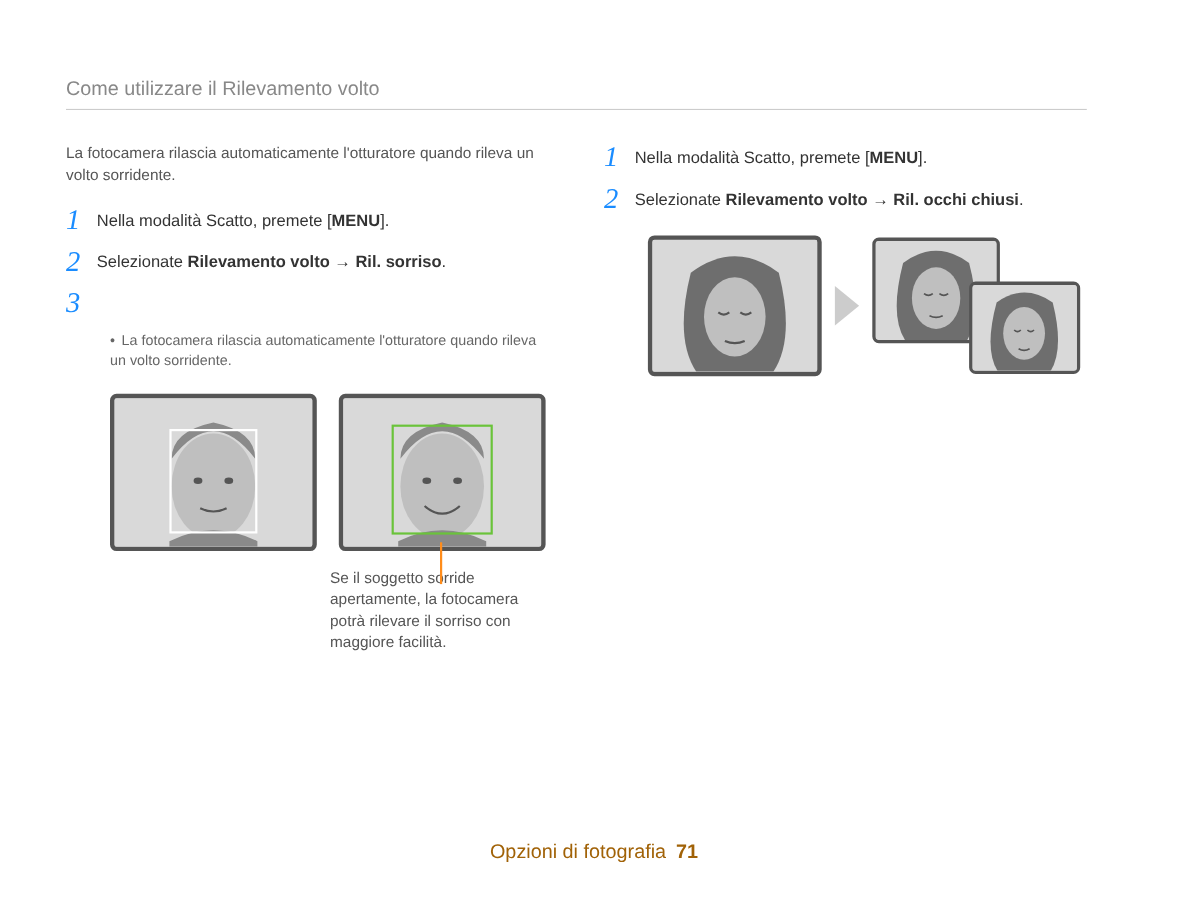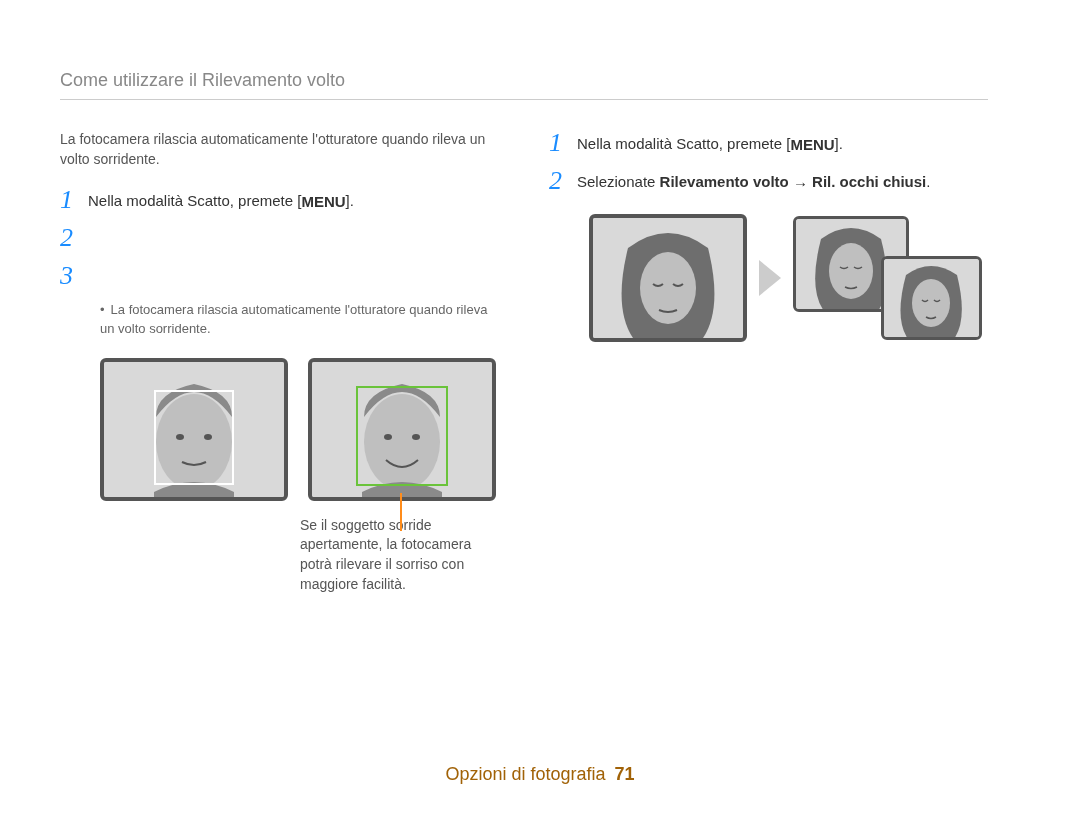--- a/index.html
+++ b/index.html
@@ -191,20 +191,23 @@
 
       <div class="step">
         <div class="step-num">1</div>
         <div class="step-text">
           <span>Nella modalità Scatto, premete [</span><span class="menu-label">MENU</span><span>].</span>
         </div>
       </div>
 
       <div class="step">
         <div class="step-num">2</div>
+        <div class="step-text">
+          <span>Selezionate </span><span class="bold">Rilevamento volto → Ril. sorriso</span><span>.</span>
+        </div>
       </div>
 
       <div class="step">
         <div class="step-num">3</div>
       </div>
 
       <div class="bullet-sub">La fotocamera rilascia automaticamente l'otturatore quando rileva un volto sorridente.</div>
 
       <div class="image-row">
         <div class="thumb">

